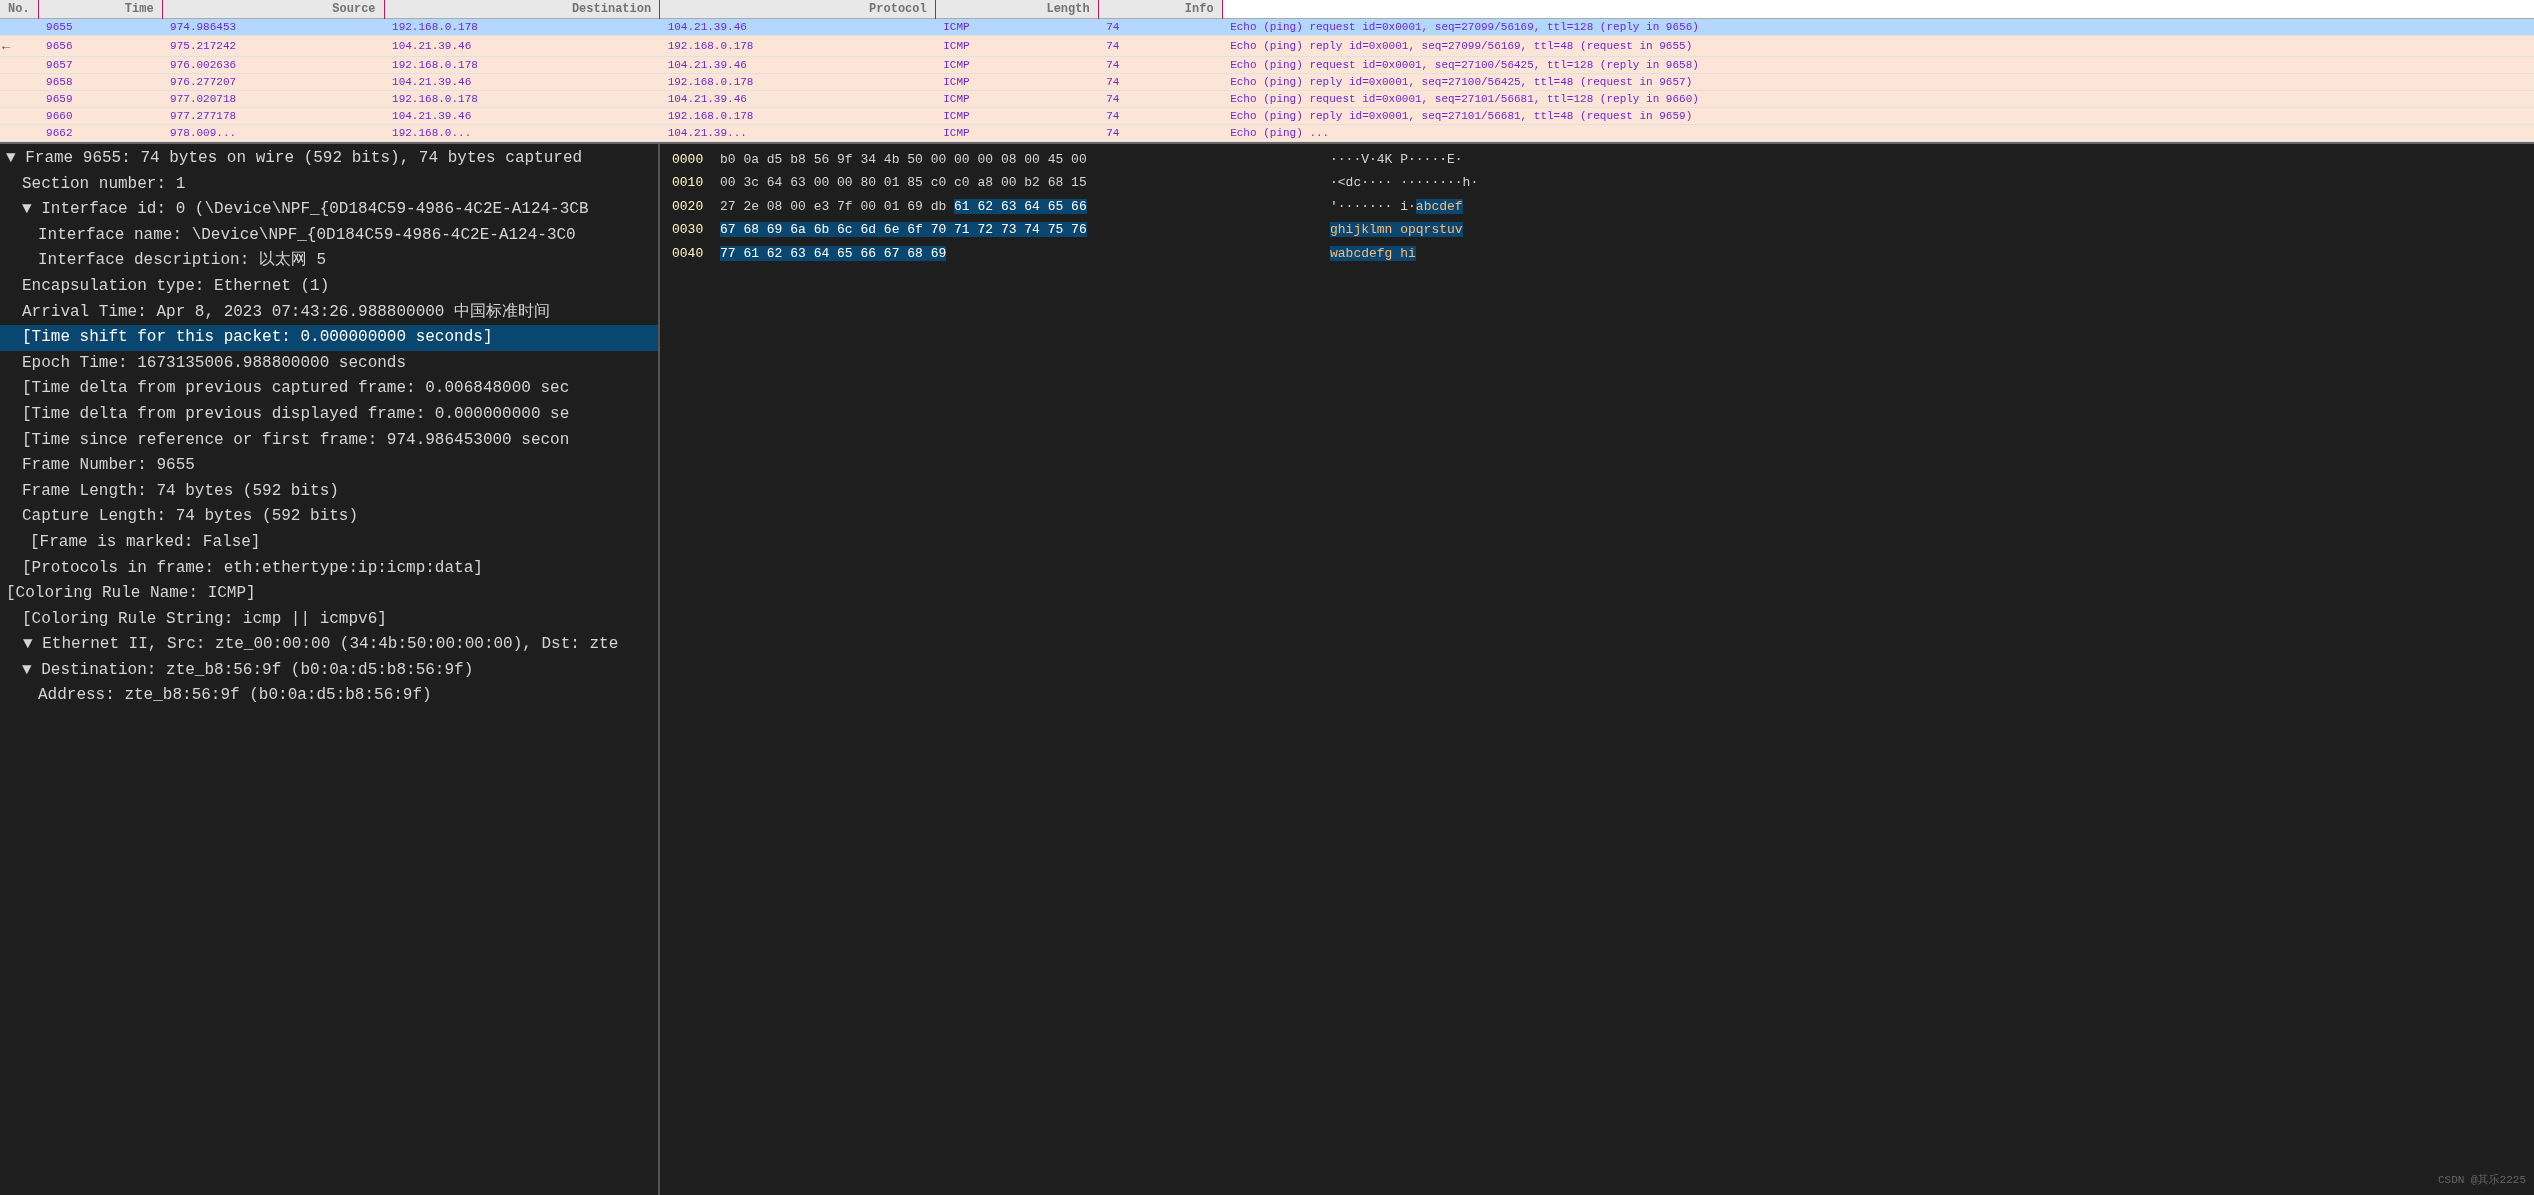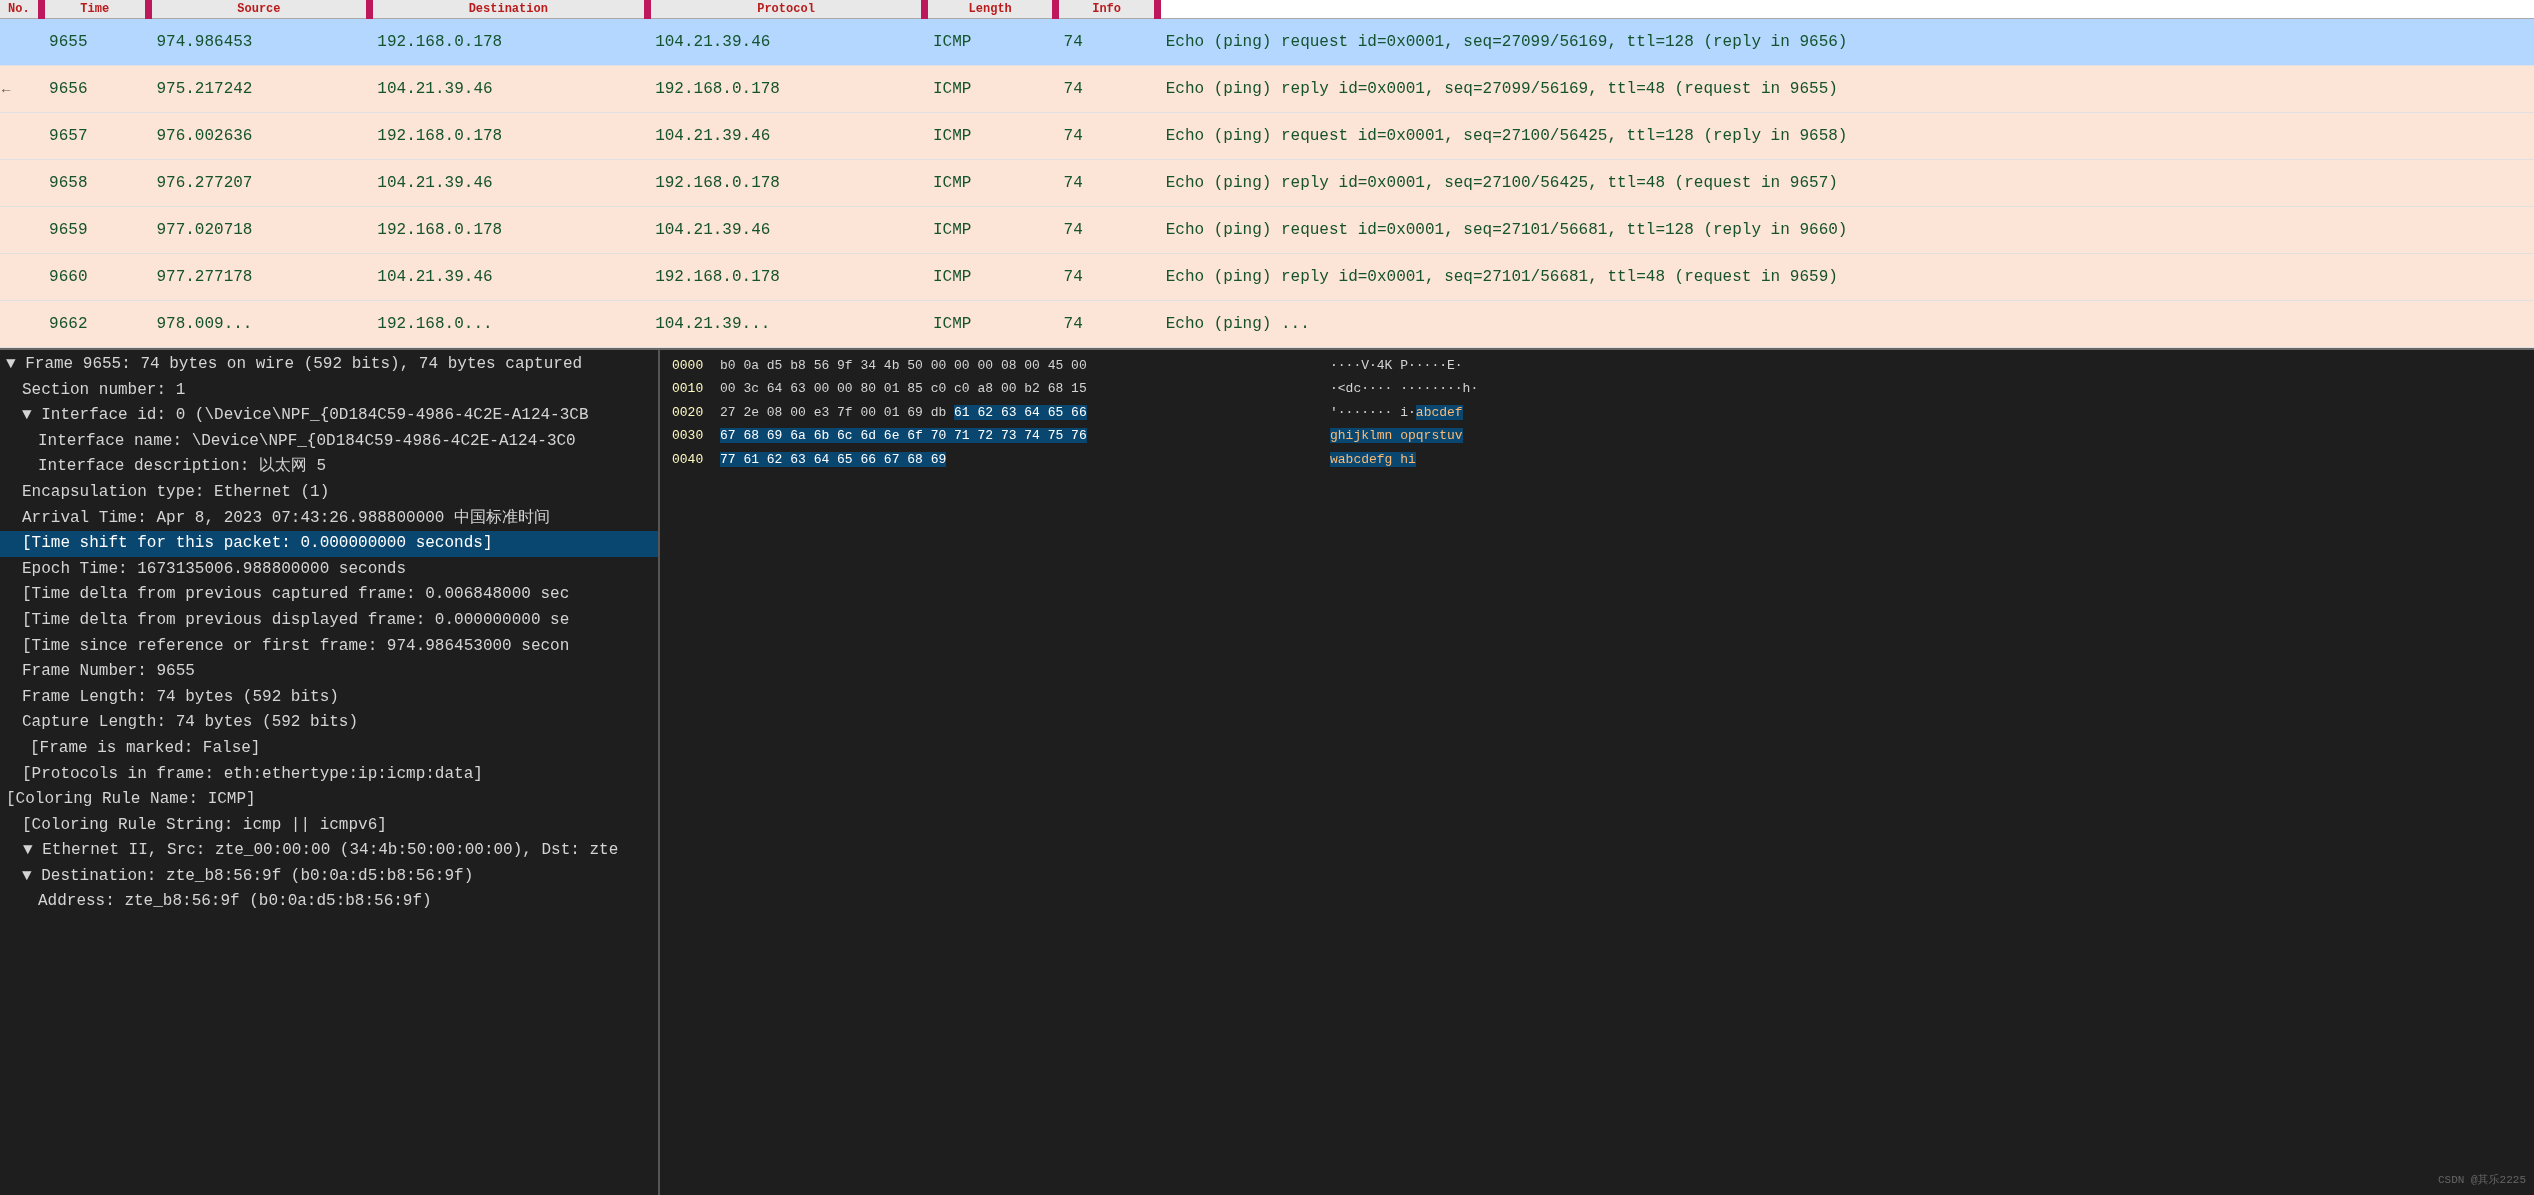--- a/index.html
+++ b/index.html
@@ -38,26 +38,26 @@
       width: 100%;
       border-collapse: collapse;
     }
 
     .pkt-table thead tr {
       background: #e8e8e8;
       border-bottom: 1px solid #aaa;
     }
 
     .pkt-table thead th {
-      text-align: center;
+      text-align: right;
       padding: 2px 8px;
       font-size: 12px;
       font-weight: bold;
-      color: #b91c1c;
-      border-right: 7px solid #be185d;
+      color: #737373;
+      border-right: 1px solid #be185d;
       white-space: nowrap;
     }
 
     .pkt-table tbody tr {
       border-bottom: 1px solid #e0e0e0;
       font-size: 12.5px;
     }
 
     .pkt-table tbody tr.icmp-row {
       background: #fce4d6;
@@ -65,25 +65,25 @@
 
     .pkt-table tbody tr.icmp-row-reply {
       background: #fce4d6;
     }
 
     .pkt-table tbody tr.selected-row {
       background: #b3d7ff;
     }
 
     .pkt-table tbody td {
-      padding: 14px 8px;
-      color: #14532d;
+      padding: 2px 8px;
+      color: #6d28d9;
       white-space: nowrap;
       font-family: 'Courier New', monospace;
-      font-size: 16px;
+      font-size: 11px;
     }
 
     .pkt-table tbody tr .arrow-td {
       width: 22px;
       padding: 2px 2px;
       color: #555;
       font-size: 14px;
     }
 
     

